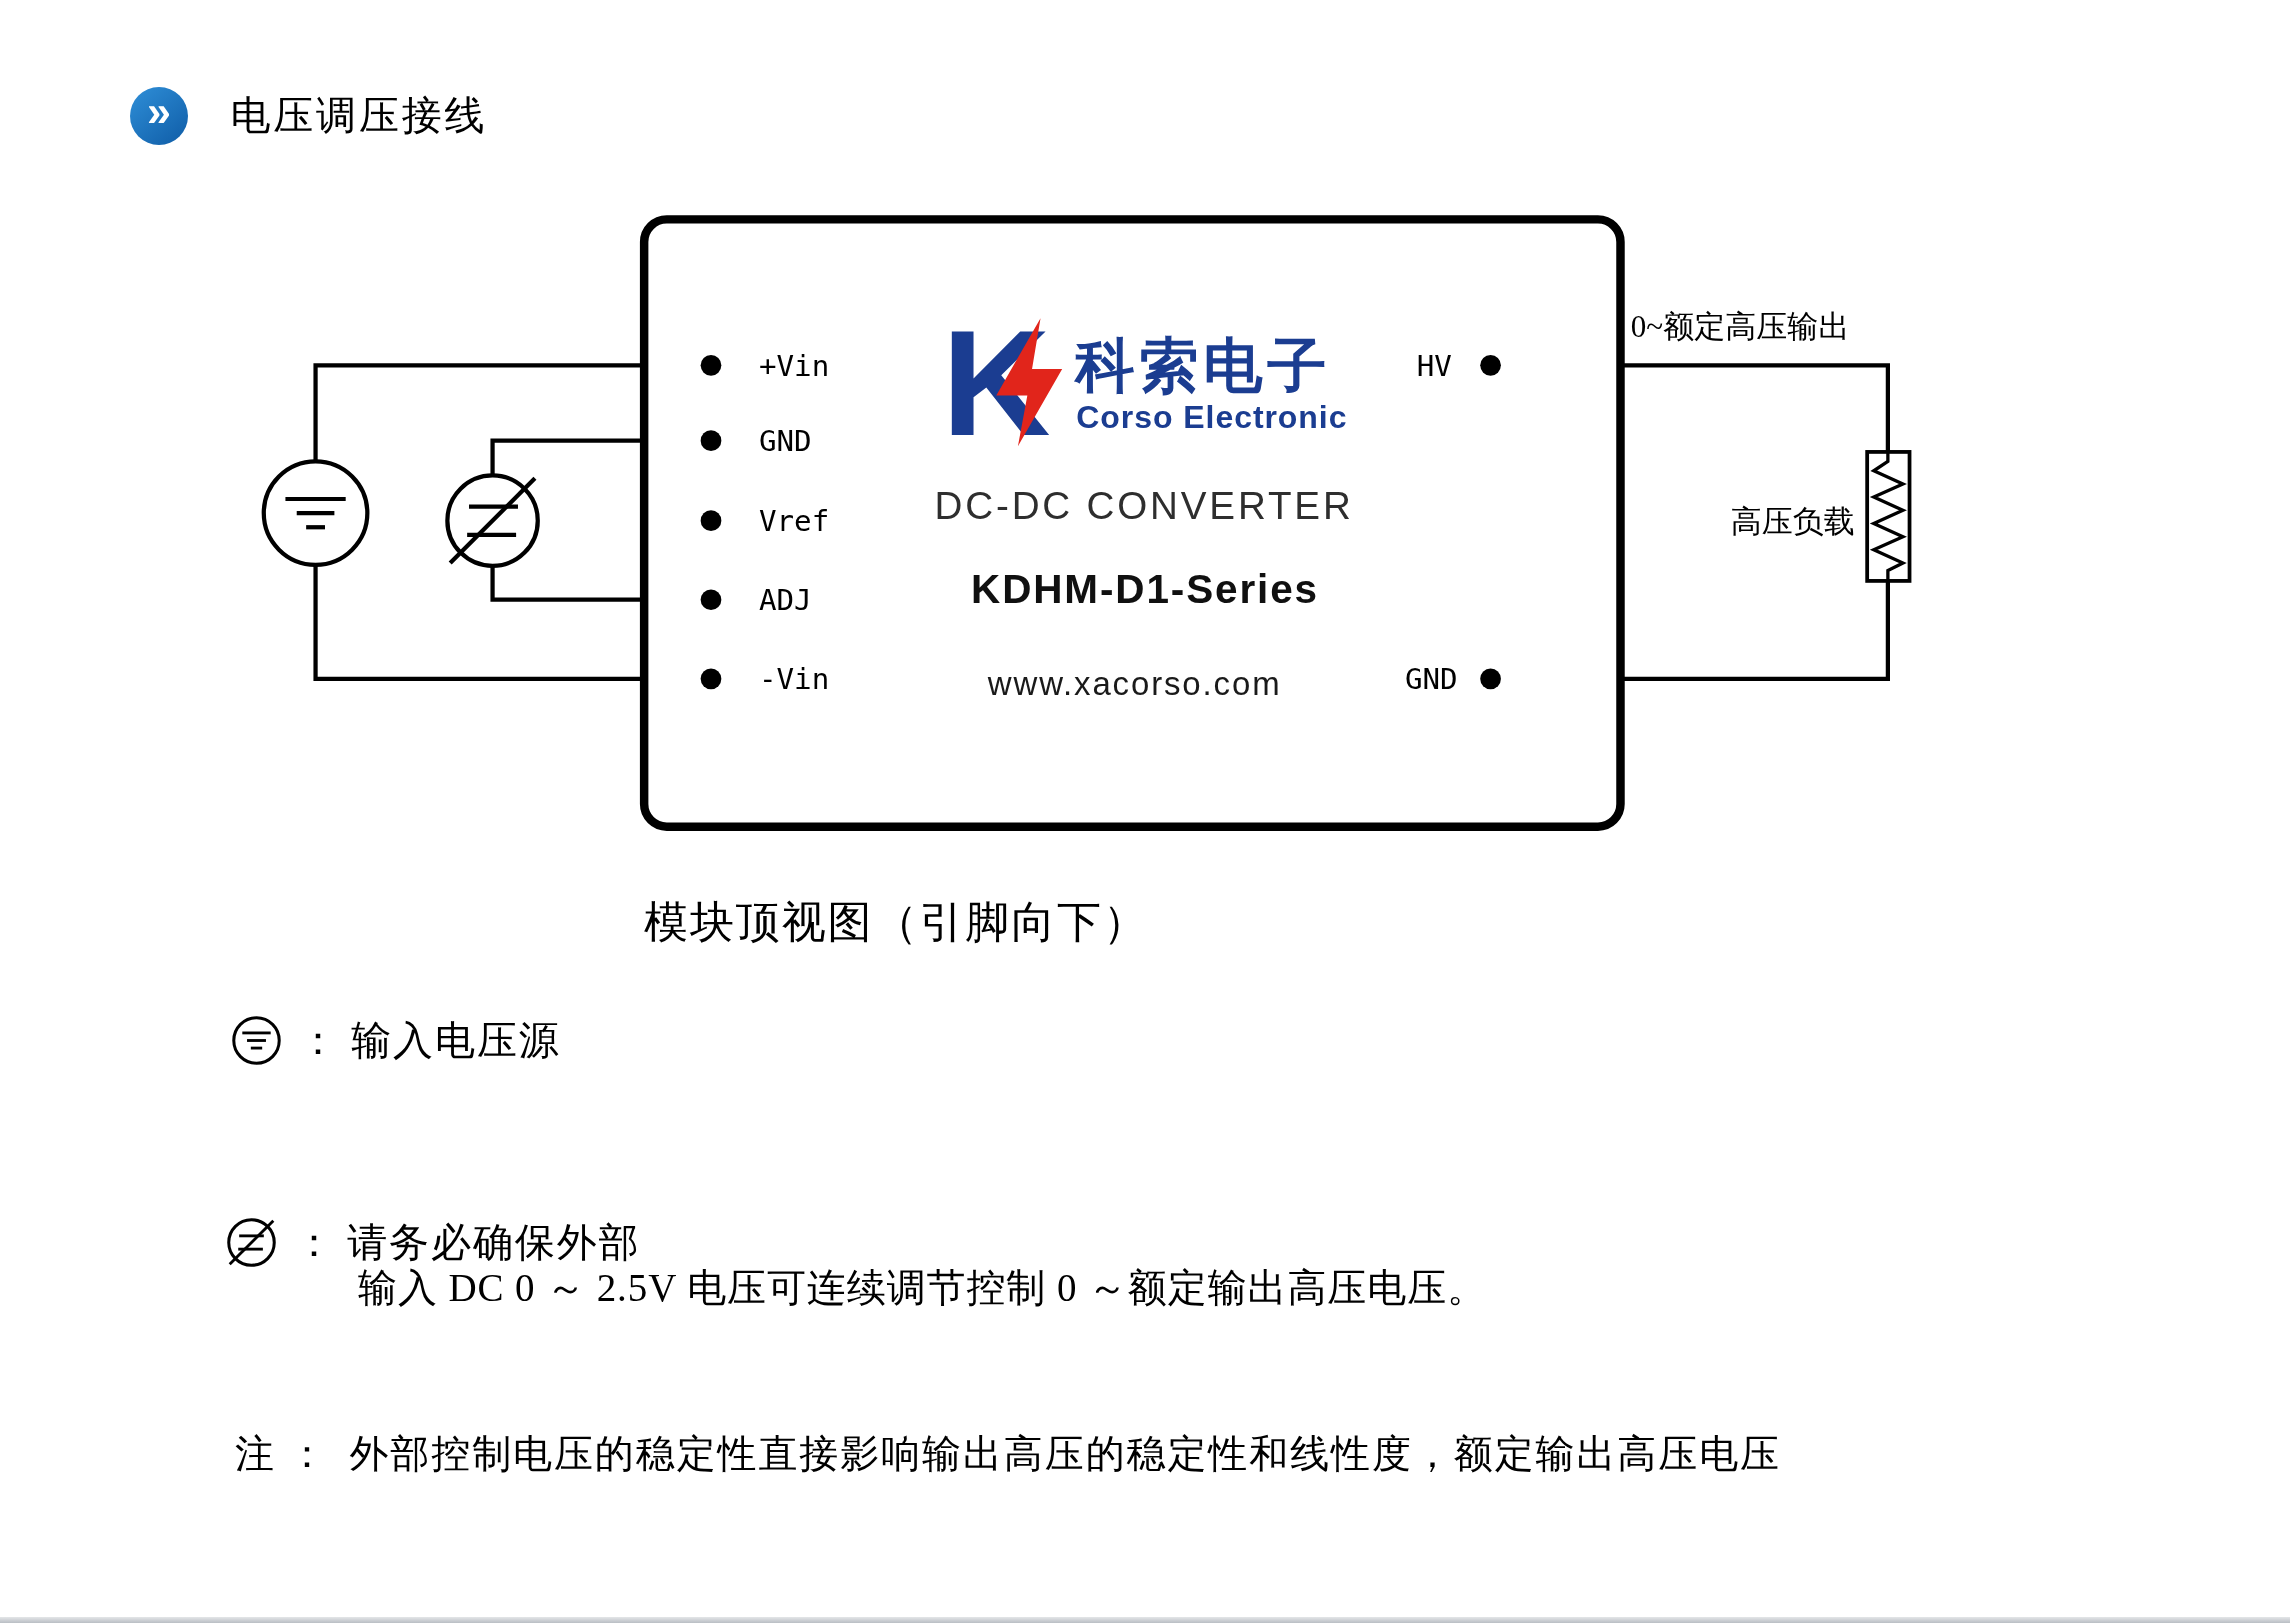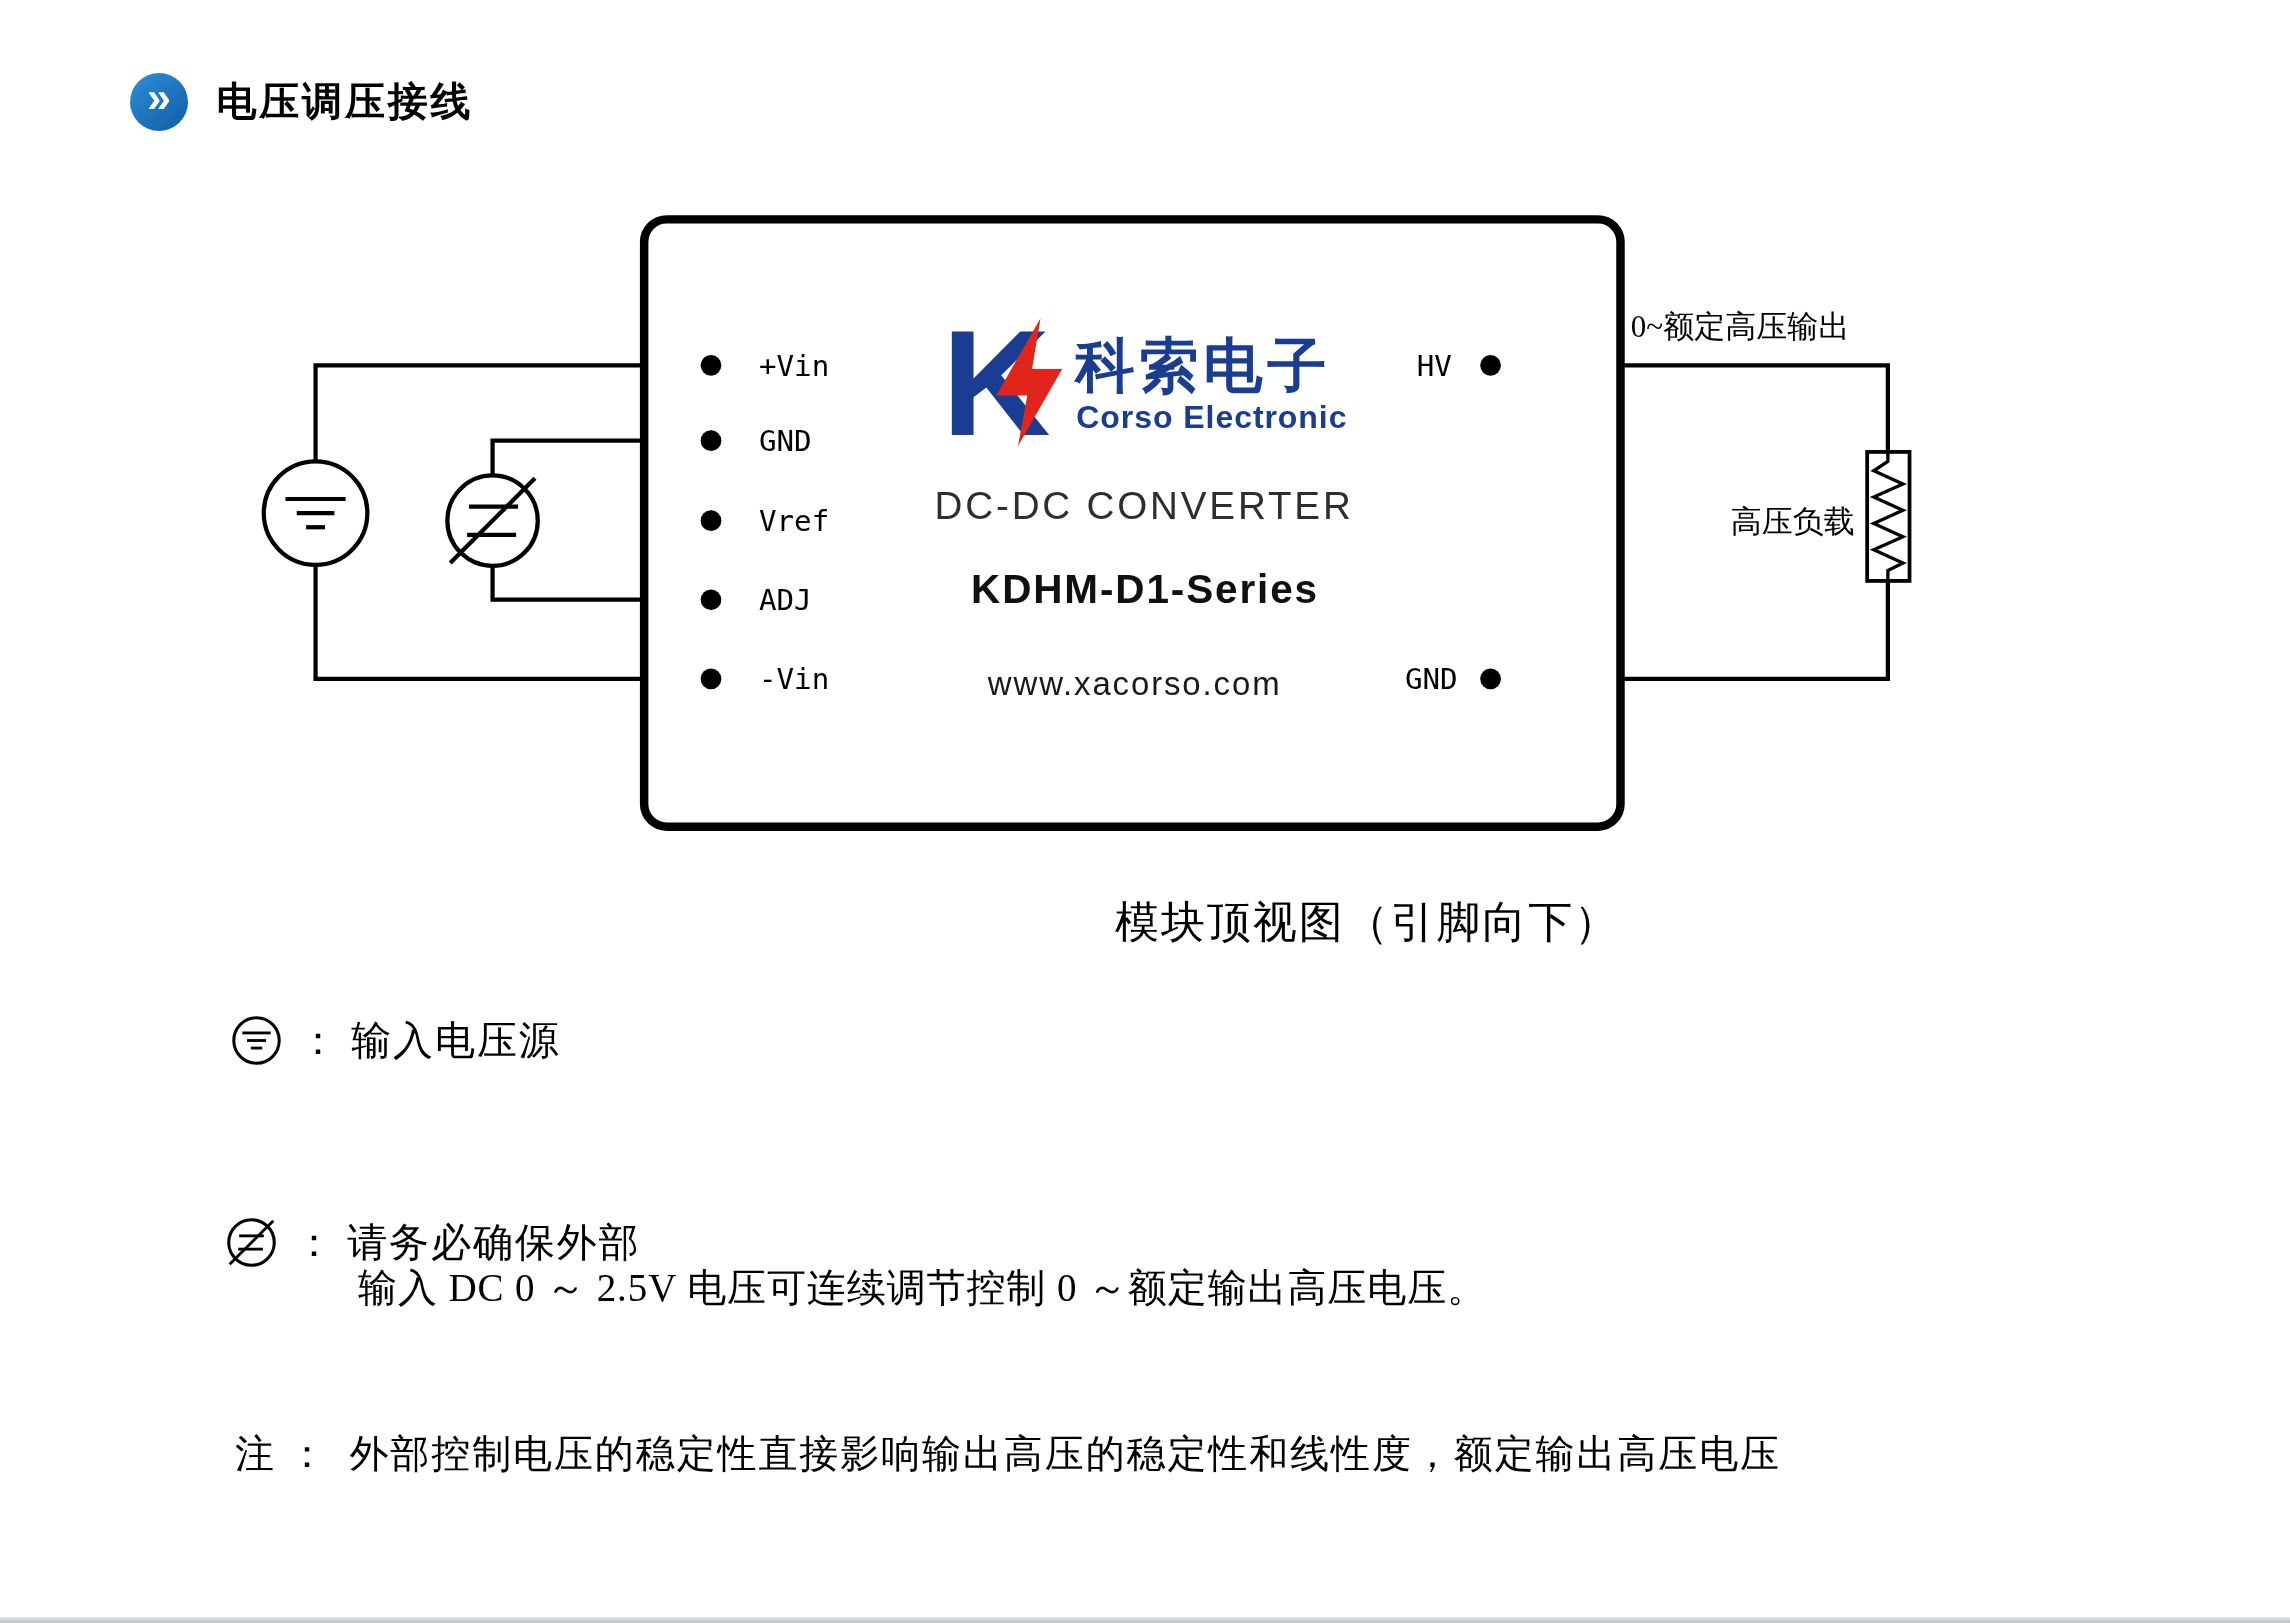--- a/index.html
+++ b/index.html
@@ -9,41 +9,41 @@
   }
   
   .header{position:absolute;left:130px;top:70px;display:flex;align-items:center;gap:24.5px;}
   .header-icon{
     width:58px;height:58px;border-radius:50%;
     background:linear-gradient(140deg, var(--icon-blue,#2f8fd8) 0%, #0f5ca6 100%);
     color:#fff;display:flex;align-items:center;justify-content:center;
     font-family:"Liberation Sans","DejaVu Sans",sans-serif;font-size:43px;font-weight:bold;line-height:1;
   }
   .header-icon .glyph{transform:translateY(-3.8px);}
-  .page-title{margin:4px;font-size:40px;font-weight:700;letter-spacing:2.8px;}
+  .page-title{margin:18px;font-size:40px;font-weight:400;letter-spacing:2.8px;}
 
   
   .diagram-svg{position:absolute;left:0;top:0;}
   .wire{stroke:var(--line-black,#000);stroke-width:4.5;fill:none;}
   .outline{stroke:var(--line-black,#000);fill:#fff;}
   .dot{fill:var(--line-black,#000);}
   .symline{stroke:var(--line-black,#000);stroke-width:4.5;fill:none;}
   text{fill:#000;}
   .t-pin{font-family:"DejaVu Sans Mono","Liberation Mono",monospace;font-size:31px;}
   .t-logo{font-family:"Liberation Sans","DejaVu Sans",sans-serif;font-size:160px;font-weight:bold;fill:var(--brand-blue,#1b3d91);}
   .t-brandcn{font-family:"Liberation Sans","DejaVu Sans",sans-serif;font-size:63px;font-weight:bold;fill:var(--brand-blue,#1b3d91);letter-spacing:5px;}
   .t-branden{font-family:"Liberation Sans","DejaVu Sans",sans-serif;font-size:34px;font-weight:bold;fill:var(--brand-blue,#1b3d91);letter-spacing:1px;}
   .t-conv{font-family:"Liberation Sans","DejaVu Sans",sans-serif;font-size:41px;fill:#2e2e2e;letter-spacing:3px;}
   .t-series{font-family:"Liberation Sans","DejaVu Sans",sans-serif;font-size:43px;font-weight:bold;fill:#101010;letter-spacing:2px;}
   .t-web{font-family:"Liberation Sans","DejaVu Sans",sans-serif;font-size:35px;fill:#1a1a1a;letter-spacing:2px;}
   .t-cn{font-family:"Liberation Serif","DejaVu Serif",serif;font-size:33px;}
 
   
   .module-caption{
-    position:absolute;left:644px;top:893px;width:976px;text-align:right;
+    position:absolute;left:644px;top:893px;width:976px;text-align:left;
     font-size:44px;letter-spacing:1.9px;
   }
 
   
   .legend-row{position:absolute;display:flex;align-items:center;font-size:40px;letter-spacing:1.9px;}
   .legend-row .sym{flex:0 0 auto;}
   .legend-row .colon{margin-left:15px;}
   .legend-row .lbl{margin-left:11.3px;}
   .legend-row1{left:230px;top:1013px;}
   .legend-row2{left:224px;top:1215px;}

